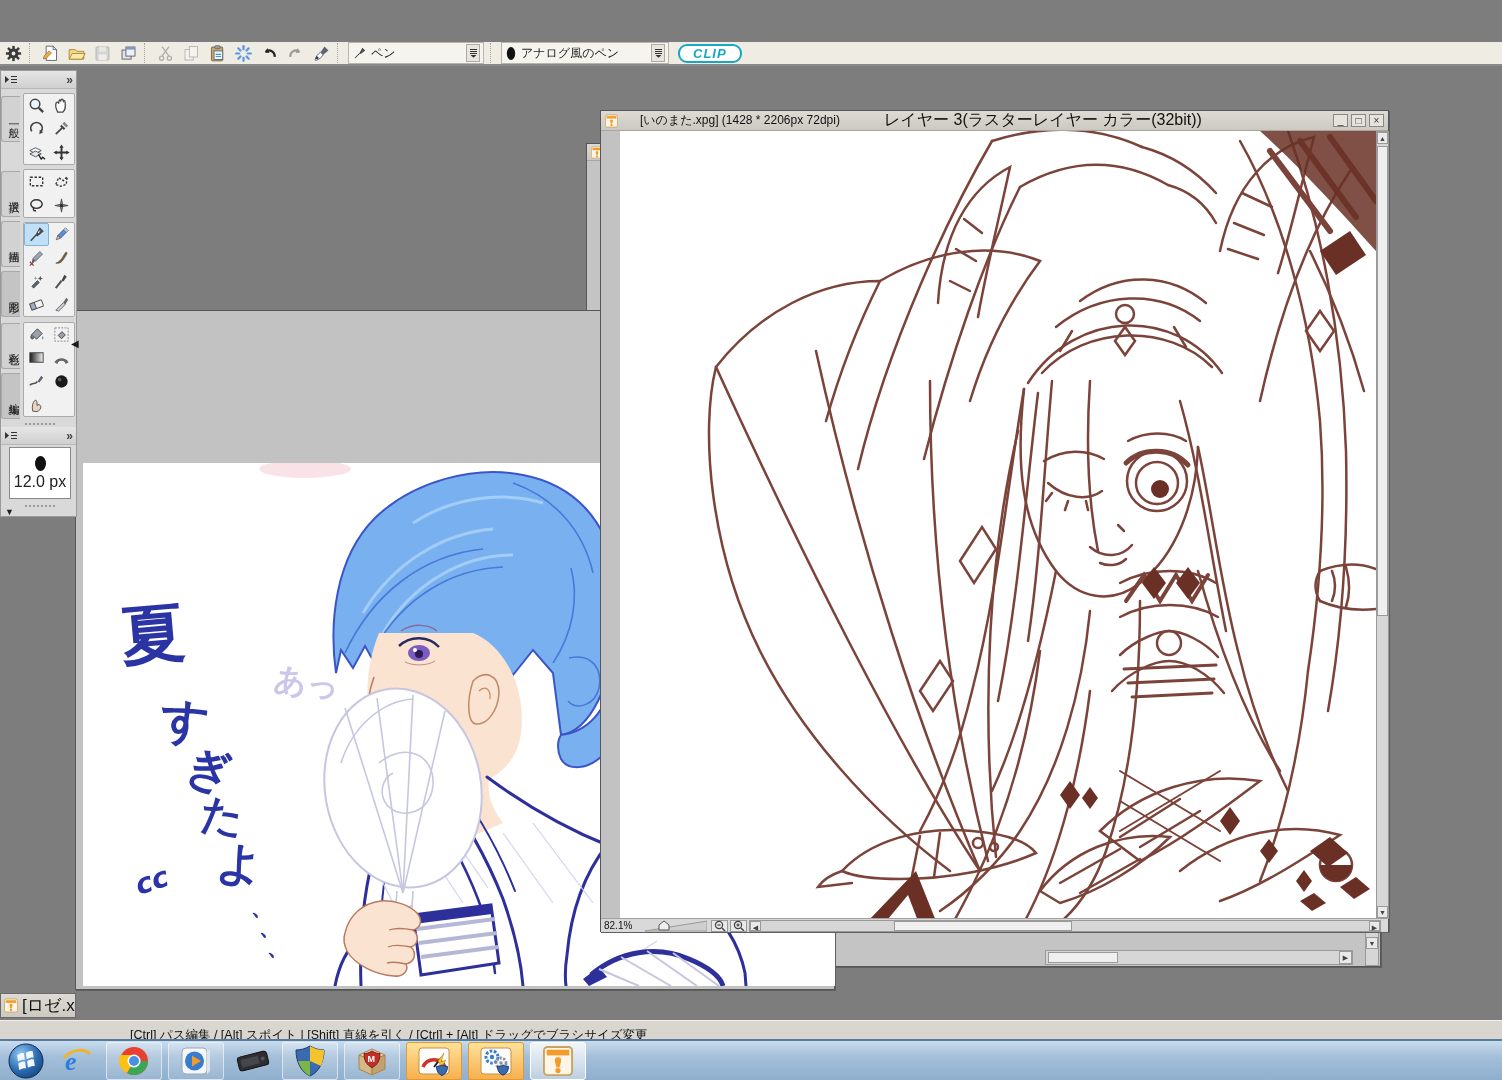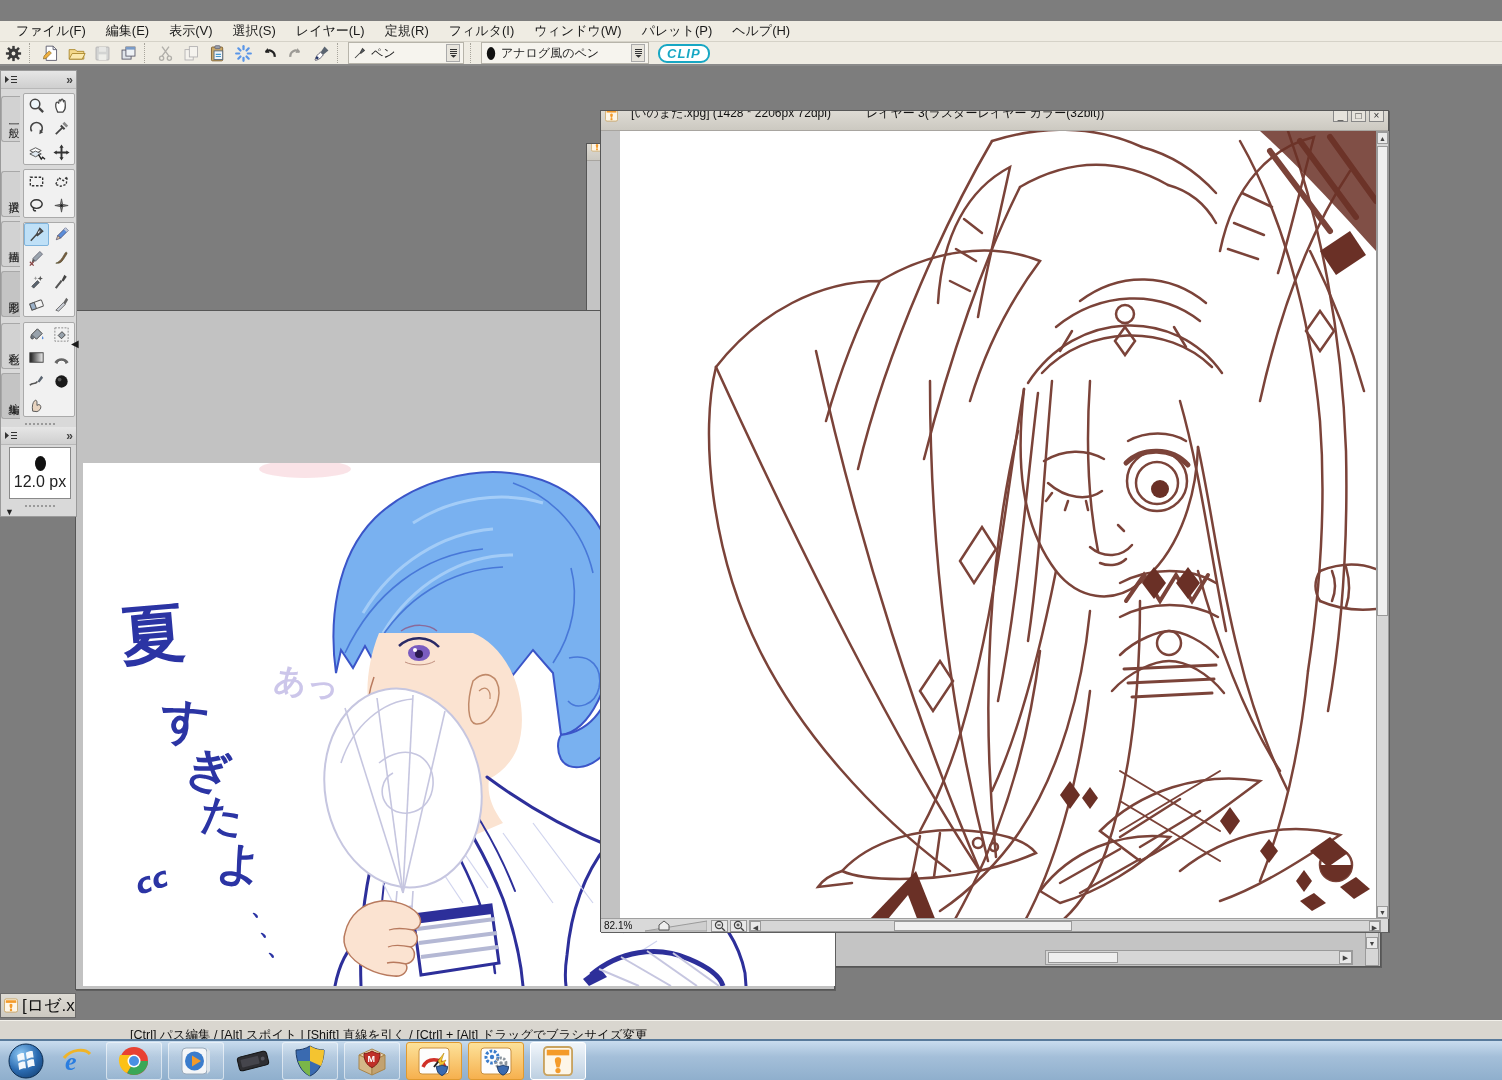--- a/index.html
+++ b/index.html
@@ -11,39 +11,39 @@
 .titlebar .t{font-size:13px;color:#222}
 .menubar{left:0;top:21px;width:1502px;height:21px;background:#efece3;display:flex;align-items:center;padding-left:6px;border-bottom:1px solid #d5d2c8}
 .menu-item{padding:2px 10px;font-size:13px;color:#1a1a1a;cursor:default}
 .toolbarbar{left:0;top:42px;width:1502px;height:24px;background:#efece3;display:flex;align-items:center;border-bottom:2px solid #8a8a8a}
 .tbtn{width:24px;height:22px;display:flex;align-items:center;justify-content:center;border:1px solid transparent;margin:0 1px}
 .tbtn.dis{opacity:.4}
 .tsep{width:5px;height:20px;border-left:1px dotted #a8a59c;margin:0 3px}
 .tfield{display:flex;align-items:center;height:22px;background:#f6f4ee;border:1px solid #b7b4aa;margin:0 3px;padding:0 3px;gap:4px}
 .tfield .lbl{font-size:12px;color:#222}
 .ddbtn{width:14px;height:18px;display:flex;align-items:center;justify-content:center;border:1px solid #aaa;background:#e8e5dd}
-.clip{border:2px solid #17a7c4;border-radius:9px;color:#17a7c4;font-weight:bold;font-style:italic;font-size:13px;padding:0 7px;letter-spacing:1px;background:#fff;margin-left:6px}
+.clip{border:2px solid #17a7c4;border-radius:9px;color:#17a7c4;font-weight:bold;font-style:italic;font-size:13px;padding:0 13px;letter-spacing:1px;background:#fff;margin-left:6px}
 
 .palette{left:0;top:70px;width:77px;height:447px;background:#d9d9d9;border:1px solid #9a9a9a;z-index:6}
 .phead{height:18px;background:linear-gradient(#e6e6e6,#cfcfcf);display:flex;align-items:center;justify-content:space-between;padding:0 3px;border-bottom:1px solid #b8b8b8;font-size:10px;color:#333}
 .ptab{position:absolute;left:0;width:19px;background:#d2d2d2;border:1px solid #a8a8a8;border-right:none;border-radius:3px 0 0 3px;font-size:11px;line-height:12px;text-align:center;padding:3px 0;color:#222;writing-mode:vertical-rl;letter-spacing:1px}
 .pwell{position:absolute;left:22px;width:52px;background:#f1f1f1;border:1px solid #aaa;border-radius:2px;display:grid;grid-template-columns:25px 25px;justify-content:center}
 .tool{width:25px;height:23px;display:flex;align-items:center;justify-content:center}
 .tool.sel{background:#bfe0f7;border:1px solid #7fb4dd;border-radius:2px}
 .dots{position:absolute;left:24px;width:30px;height:4px;border-bottom:2px dotted #9a9a9a}
 .bbox{position:absolute;left:8px;width:62px;height:52px;background:#fff;border:1px solid #8a8a8a;text-align:center}
 .bbox .dot{width:11px;height:15px;background:#111;border-radius:50%;margin:8px auto 2px}
 .bbox .sz{font-size:16px;color:#222}
 .pal-collapse{position:absolute;left:4px;font-size:9px;color:#222}
 .pal-arrow{left:71px;top:338px;font-size:10px;color:#1a1a1a;z-index:7}
 
 .dwin{border:1px solid #565656;background:#c2c2c2;box-shadow:1px 1px 0 #5f5f5f}
-.dtitle{height:20px;background:linear-gradient(#dedbd4,#ccc9c1);display:flex;align-items:flex-end;gap:13px;padding:8px 4px;border-bottom:1px solid #a8a5a0;white-space:nowrap;overflow:hidden}
+.dtitle{height:20px;background:linear-gradient(#dedbd4,#ccc9c1);display:flex;align-items:center;gap:22px;padding:8px 4px;border-bottom:1px solid #a8a5a0;white-space:nowrap;overflow:hidden}
 .dtitle .tt{font-size:12px;color:#111}
-.dtitle .tl{font-size:12px;color:#111;margin-left:22px}
+.dtitle .tl{font-size:16px;color:#111;margin-left:22px}
 .wctl{margin-left:auto;display:flex;gap:3px}
 .wctl span{width:15px;height:13px;border:1px solid #888;background:#e6e3dc;font-size:10px;line-height:11px;text-align:center;color:#333}
 .canvas{position:absolute;background:#fff}
 
 .sb{background:#d6d6d6;border:1px solid #9a9a9a}
 .sb .arr{position:absolute;background:#e9e9e9;border:1px solid #9a9a9a;font-size:7px;color:#444;text-align:center;line-height:11px}
 .sb .thumb{position:absolute;background:#efefef;border:1px solid #9a9a9a}
 
 .bbar{position:absolute;height:14px;background:#d9d9d9;border-top:1px solid #a0a0a0;display:flex;align-items:center}
 .zoomtxt{font-size:10px;padding:0 3px;color:#111;width:44px}
@@ -59,32 +59,20 @@
 .roze{left:0;top:993px;width:76px;height:25px;background:linear-gradient(#dedbd4,#ccc9c1);border:1px solid #6a6a6a;display:flex;align-items:center;gap:4px;padding:0 3px;z-index:5;overflow:hidden}
 .roze .tt{font-size:17px;white-space:nowrap}
 svg{display:block}
 </style>
 </head>
 <body>
 
 <div id="screen">
 
 
-  <div class="abs menubar">
-    <span class="menu-item">ファイル(F)</span>
-    <span class="menu-item">編集(E)</span>
-    <span class="menu-item">表示(V)</span>
-    <span class="menu-item">選択(S)</span>
-    <span class="menu-item">レイヤー(L)</span>
-    <span class="menu-item">定規(R)</span>
-    <span class="menu-item">フィルタ(I)</span>
-    <span class="menu-item">ウィンドウ(W)</span>
-    <span class="menu-item">パレット(P)</span>
-    <span class="menu-item">ヘルプ(H)</span>
-  </div>
 
   <div class="abs toolbarbar">
     <span class="tbtn">
         <svg width="19" height="19" viewBox="0 0 20 20">
           <g stroke="#3a3a3a" stroke-width="2.6">
             <line x1="10" y1="2" x2="10" y2="18"></line>
             <line x1="2" y1="10" x2="18" y2="10"></line>
             <line x1="4.2" y1="4.2" x2="15.8" y2="15.8"></line>
             <line x1="15.8" y1="4.2" x2="4.2" y2="15.8"></line>
           </g>
@@ -169,21 +157,21 @@
         </svg>
       </span>
     <span class="tbtn">
         <svg width="19" height="19" viewBox="0 0 22 22">
           <path d="M3.5 18.5 C4.5 14 7 11.5 10 9.5 L13 12.5 C11 15.5 8.5 18 4 19 Z" fill="#fff" stroke="#556"></path>
           <path d="M10 9.5 L14.5 3 L19 7.5 L13 12.5 Z" fill="#5a6470"></path>
           <circle cx="6" cy="16" r="1.6" fill="#236"></circle>
         </svg>
       </span>
     <span class="tsep"></span>
-    <div class="tfield" style="width:116px">
+    <div class="tfield" style="width:136px">
       <svg width="15" height="15" viewBox="0 0 20 20">
           <path d="M4 16 L11 9 M11 9 L14 3.5 L16.5 6 L11.8 9.8 Z" stroke="#444" stroke-width="1.4" fill="#5a6470"></path>
         </svg>
       <span class="lbl">ペン</span>
       <span class="ddbtn" style="margin-left:auto">
           <svg width="9" height="10" viewBox="0 0 9 10">
             <path d="M1 1.5 h7 M1 3.5 h7 M1 5.5 h7" stroke="#333" stroke-width="1"></path>
             <path d="M1.5 7 h6 L4.5 9.8 Z" fill="#333"></path>
           </svg>
         </span>

